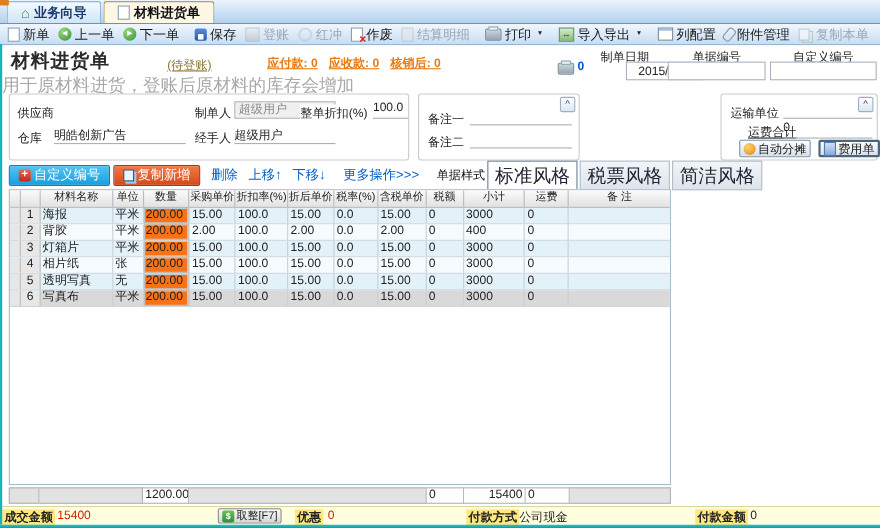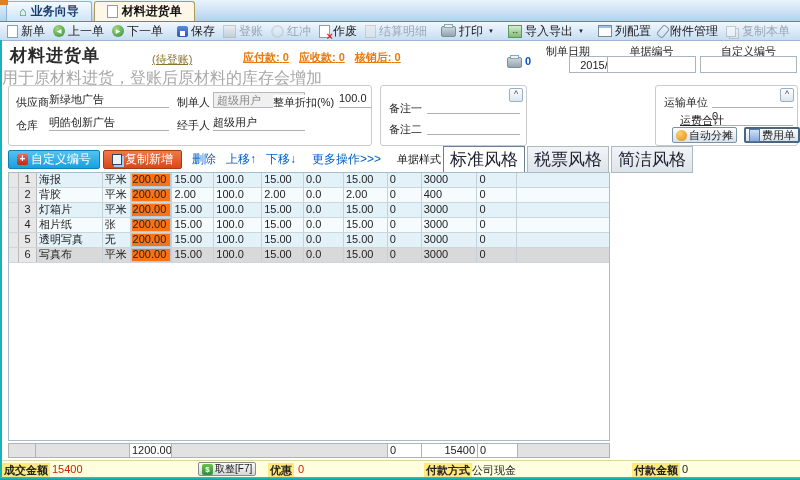--- a/index.html
+++ b/index.html
@@ -231,21 +231,20 @@
   <div class="flabel" style="left:700px;width:97px;">自定义编号</div>
   <div class="inp datebox" style="left:533px;width:70px;margin-left:36px;">
     <span class="dateval">2015/1/2</span>
     <span class="ddbtn"></span>
   </div>
   <div class="inp" style="left:607px;width:89px;"></div>
   <div class="inp" style="left:700px;width:97px;"></div>
 
   <div class="panel" style="left:8px;width:364px;">
     <span class="plabel" style="left:7px;top:9px;">供应商</span>
-    <span class="ufield" style="left:40px;top:6px;width:120px;">新绿地广告</span>
     <span class="plabel" style="left:168px;top:9px;">制单人</span>
     <span class="disbox" style="left:204px;top:6px;width:92px;">超级用户</span>
     <span class="plabel" style="left:264px;top:9px;background:#fff;">整单折扣(%)</span>
     <span class="ufield" style="left:330px;top:6px;width:32px;">100.0</span>
     <span class="plabel" style="left:7px;top:32px;">仓库</span>
     <span class="ufield" style="left:40px;top:29px;width:120px;">明皓创新广告</span>
     <span class="plabel" style="left:168px;top:32px;">经手人</span>
     <span class="ufield" style="left:204px;top:29px;width:92px;">超级用户</span>
   </div>
 
@@ -286,20 +285,36 @@
     <span class="lnk">上移↑</span>
     <span class="lnk">下移↓</span>
     <span class="lnk" style="margin-left:16px;">更多操作&gt;&gt;&gt;</span>
     <span class="stylab">单据样式</span>
     <span class="seg active">标准风格</span>
     <span class="seg">税票风格</span>
     <span class="seg">简洁风格</span>
   </div>
 
   <div class="grid">
+    <div class="ghead">
+        <div class="c c0 hc"></div>
+        <div class="c c1 hc"></div>
+        <div class="c c2 hc">材料名称</div>
+        <div class="c c3 hc">单位</div>
+        <div class="c c4 hc">数量</div>
+        <div class="c c5 hc">采购单价</div>
+        <div class="c c6 hc">折扣率(%)</div>
+        <div class="c c7 hc">折后单价</div>
+        <div class="c c8 hc">税率(%)</div>
+        <div class="c c9 hc">含税单价</div>
+        <div class="c c10 hc">税额</div>
+        <div class="c c11 hc">小计</div>
+        <div class="c c12 hc">运费</div>
+        <div class="c c13 hc">备 注</div>
+      </div>
     <div>
         <div class="grow odd">
           <div class="c c0 indc"></div>
           <div class="c c1 numc">1</div>
           <div class="c c2">海报</div>
           <div class="c c3">平米</div>
           <div class="c c4 edit">200.00</div>
           <div class="c c5">15.00</div>
           <div class="c c6">100.0</div>
           <div class="c c7">15.00</div>

